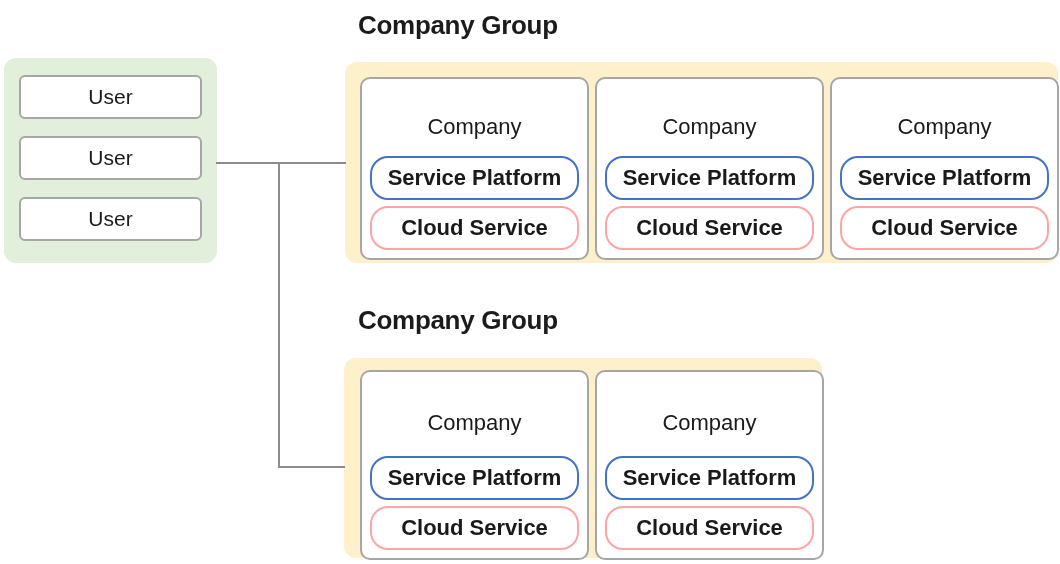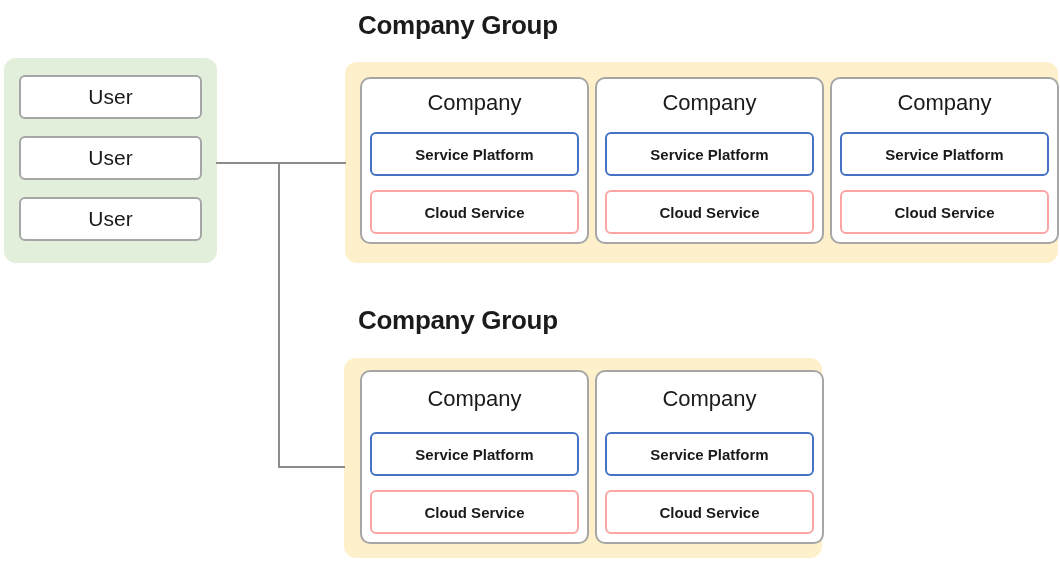--- a/index.html
+++ b/index.html
@@ -52,49 +52,49 @@
   .u3 { top: 139px; }
 
   .company {
     position: absolute;
     width: 209px;
     background: #ffffff;
     border: 2px solid #A6A6A6;
     border-radius: 10px;
     display: flex;
     flex-direction: column;
-    padding: 8px 8px 8px 8px;
+    padding: 24px 8px 8px 8px;
     box-sizing: content-box;
   }
   .yg1 .company { top: 15px; height: 147px; }
   .yg2 .company { top: 12px; height: 154px; }
   .c1 { left: 15px; }
   .c2 { left: 250px; }
   .c3 { left: 485px; }
   .yg2 .c1 { left: 16px; }
   .yg2 .c2 { left: 251px; }
 
   .company-title {
     flex: 1;
     display: flex;
     align-items: center;
     justify-content: center;
     font-size: 22px;
     font-weight: 400;
   }
   .sub {
     height: 40px;
-    border-radius: 6px;
+    border-radius: 18px;
     background: #ffffff;
     display: flex;
     align-items: center;
     justify-content: center;
-    font-size: 15px;
+    font-size: 22px;
     font-weight: 700;
-    margin-top: 14px;
+    margin-top: 6px;
   }
   .sp { border: 2px solid #4472C4; }
   .cs { border: 2px solid #fca5a5; }
 
   .line {
     position: absolute;
     background: #8C8C8C;
   }
   .l-h1 { left: 216px; top: 162px; width: 130px; height: 1.5px; }
   .l-v  { left: 278px; top: 162px; width: 1.5px; height: 305px; }

